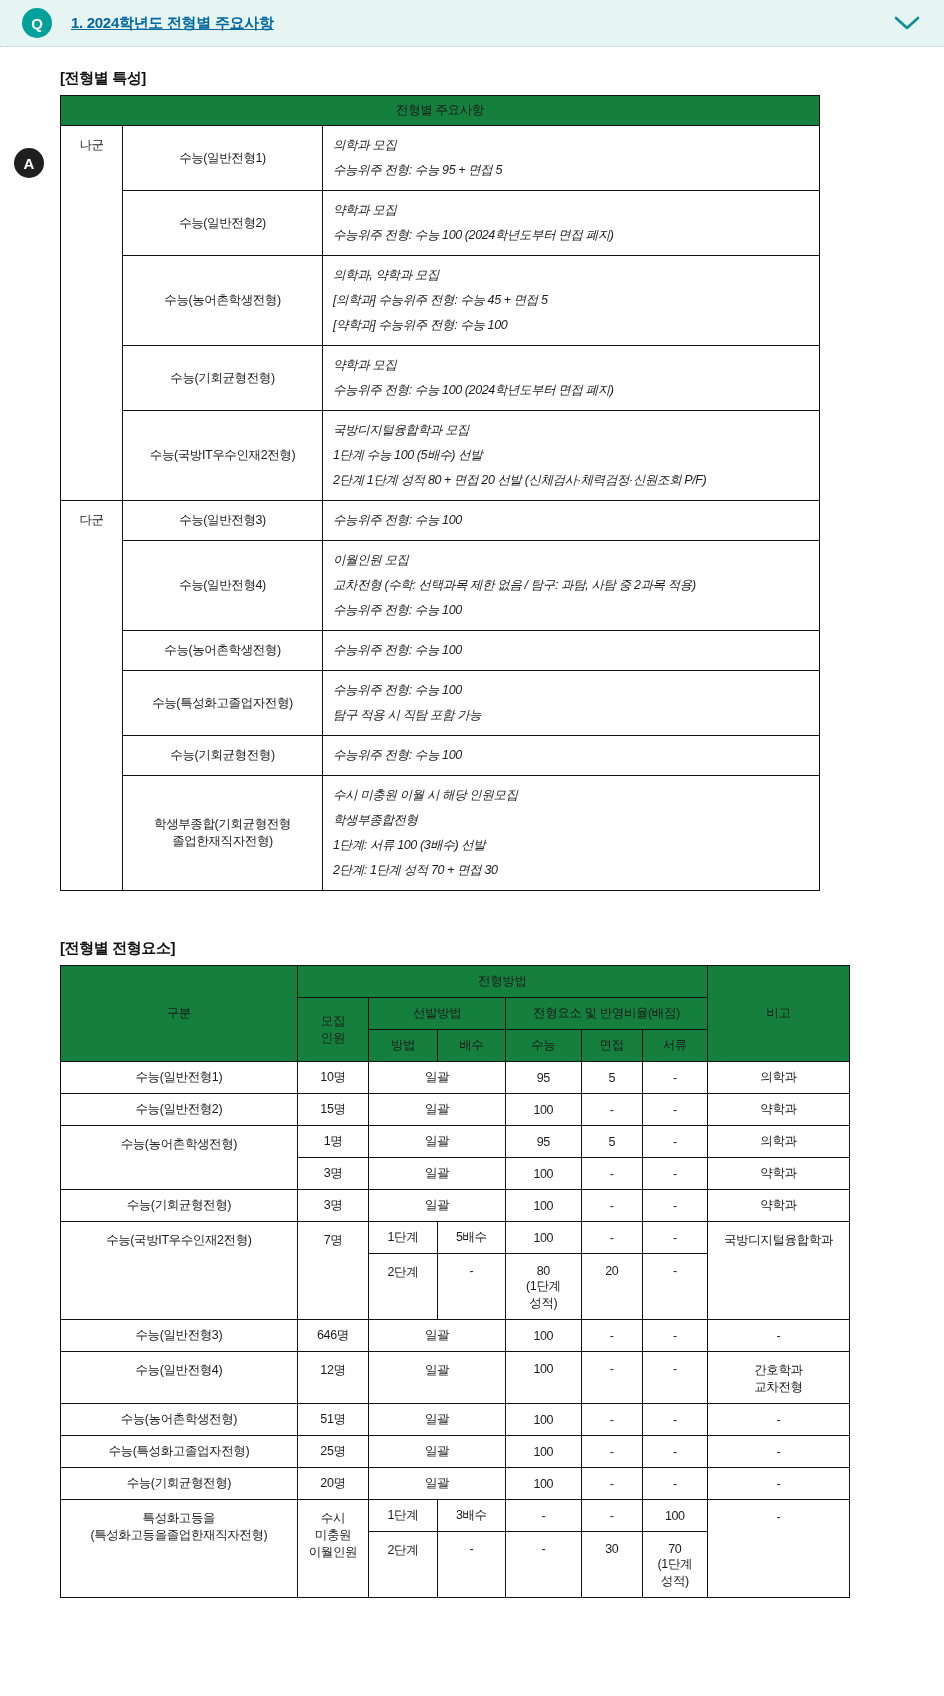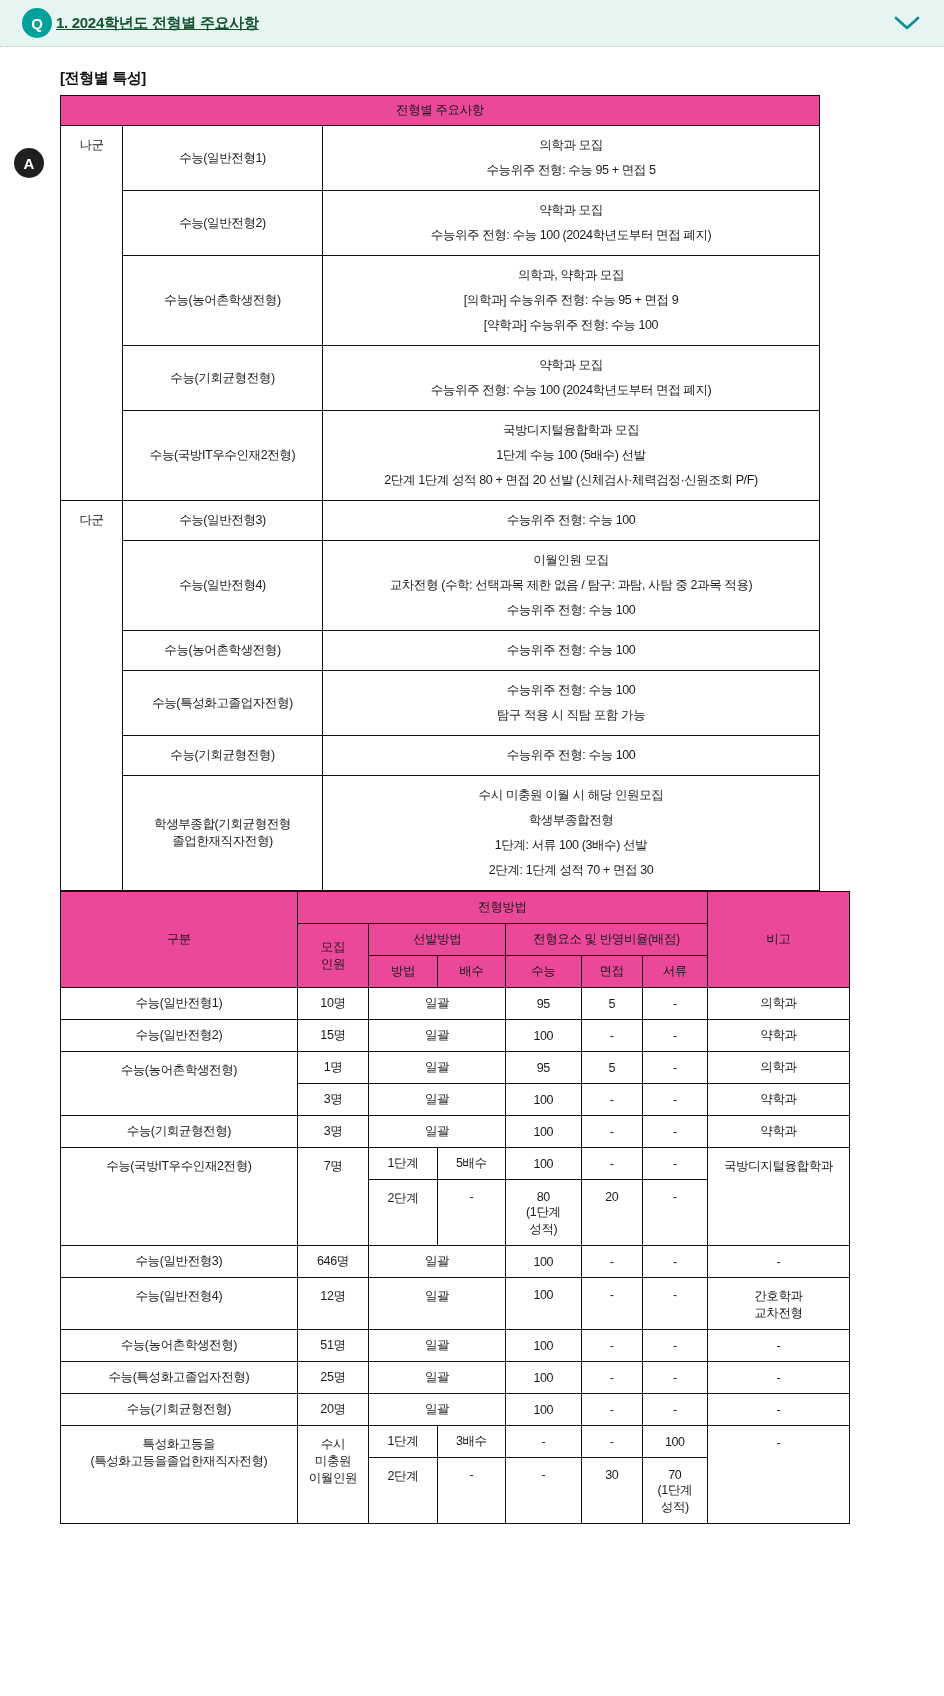--- a/index.html
+++ b/index.html
@@ -23,24 +23,24 @@
   }
   .badge {
     width: 30px; height: 30px; border-radius: 50%;
     display: flex; align-items: center; justify-content: center;
     color: #fff; font-weight: bold; font-size: 15px;
     flex: 0 0 auto;
   }
   .badge-q { background: #00a09b; }
   .badge-a { background: #1f1f1f; }
   .q-title {
-    margin-left: 4px;
+    margin-left: 19px;
     font-size: 15px;
     font-weight: bold;
-    color: #14532d;
+    color: #0369a1;
     text-decoration: underline;
     letter-spacing: -0.3px;
     cursor: pointer;
   }
   .chevron {
     position: absolute; right: 24px; top: 50%;
     transform: translateY(-50%);
     cursor: pointer;
     line-height: 0;
   }
@@ -80,25 +80,25 @@
   table.t1 { width: 760px; }
   table.t2 { width: 790px; }
 
   td, th {
     border: 1px solid #111;
     padding: 6px 8px;
     vertical-align: middle;
     font-weight: normal;
   }
   .hd {
-    background: #ec4899;
+    background: #15803d;
     text-align: center;
   }
   .ctr { text-align: center; }
-  .lft { text-align: center; }
+  .lft { text-align: left; font-style: italic; }
   .line { display: block; padding: 2px 0; }
   .t1 td.desc { padding: 7px 10px; }
   .t1 td.desc .line { padding: 4px 0; }
   .t1 td.grp { width: 62px; text-align: center; vertical-align: top; padding-top: 11px; margin-top: 8px; }
   .t1 td.type { width: 200px; text-align: center; }
   .t2 td { padding: 7px 4px; }
   .sub { display: block; }
 </style>
 </head>
 <body>
@@ -140,21 +140,21 @@
           <td class="type">수능(일반전형2)</td>
           <td class="desc lft">
             <span class="line">약학과 모집</span>
             <span class="line">수능위주 전형: 수능 100 (2024학년도부터 면접 폐지)</span>
           </td>
         </tr>
         <tr>
           <td class="type">수능(농어촌학생전형)</td>
           <td class="desc lft">
             <span class="line">의학과, 약학과 모집</span>
-            <span class="line">[의학과] 수능위주 전형: 수능 95 + 면접 9</span>
+            <span class="line">[의학과] 수능위주 전형: 수능 45 + 면접 5</span>
             <span class="line">[약학과] 수능위주 전형: 수능 100</span>
           </td>
         </tr>
         <tr>
           <td class="type">수능(기회균형전형)</td>
           <td class="desc lft">
             <span class="line">약학과 모집</span>
             <span class="line">수능위주 전형: 수능 100 (2024학년도부터 면접 폐지)</span>
           </td>
         </tr>
@@ -211,20 +211,21 @@
             <span class="line">학생부종합전형</span>
             <span class="line">1단계: 서류 100 (3배수) 선발</span>
             <span class="line">2단계: 1단계 성적 70 + 면접 30</span>
           </td>
         </tr>
       </tbody>
     </table>
   </div>
 
   <div class="section">
+    <div class="section-title second">[전형별 전형요소]</div>
 
     <table class="t2">
       <tbody>
         <tr>
           <td class="hd" rowspan="3" style="width:225px">구분</td>
           <td class="hd" colspan="6">전형방법</td>
           <td class="hd" rowspan="3" style="width:135px">비고</td>
         </tr>
         <tr>
           <td class="hd" rowspan="2" style="width:68px">

